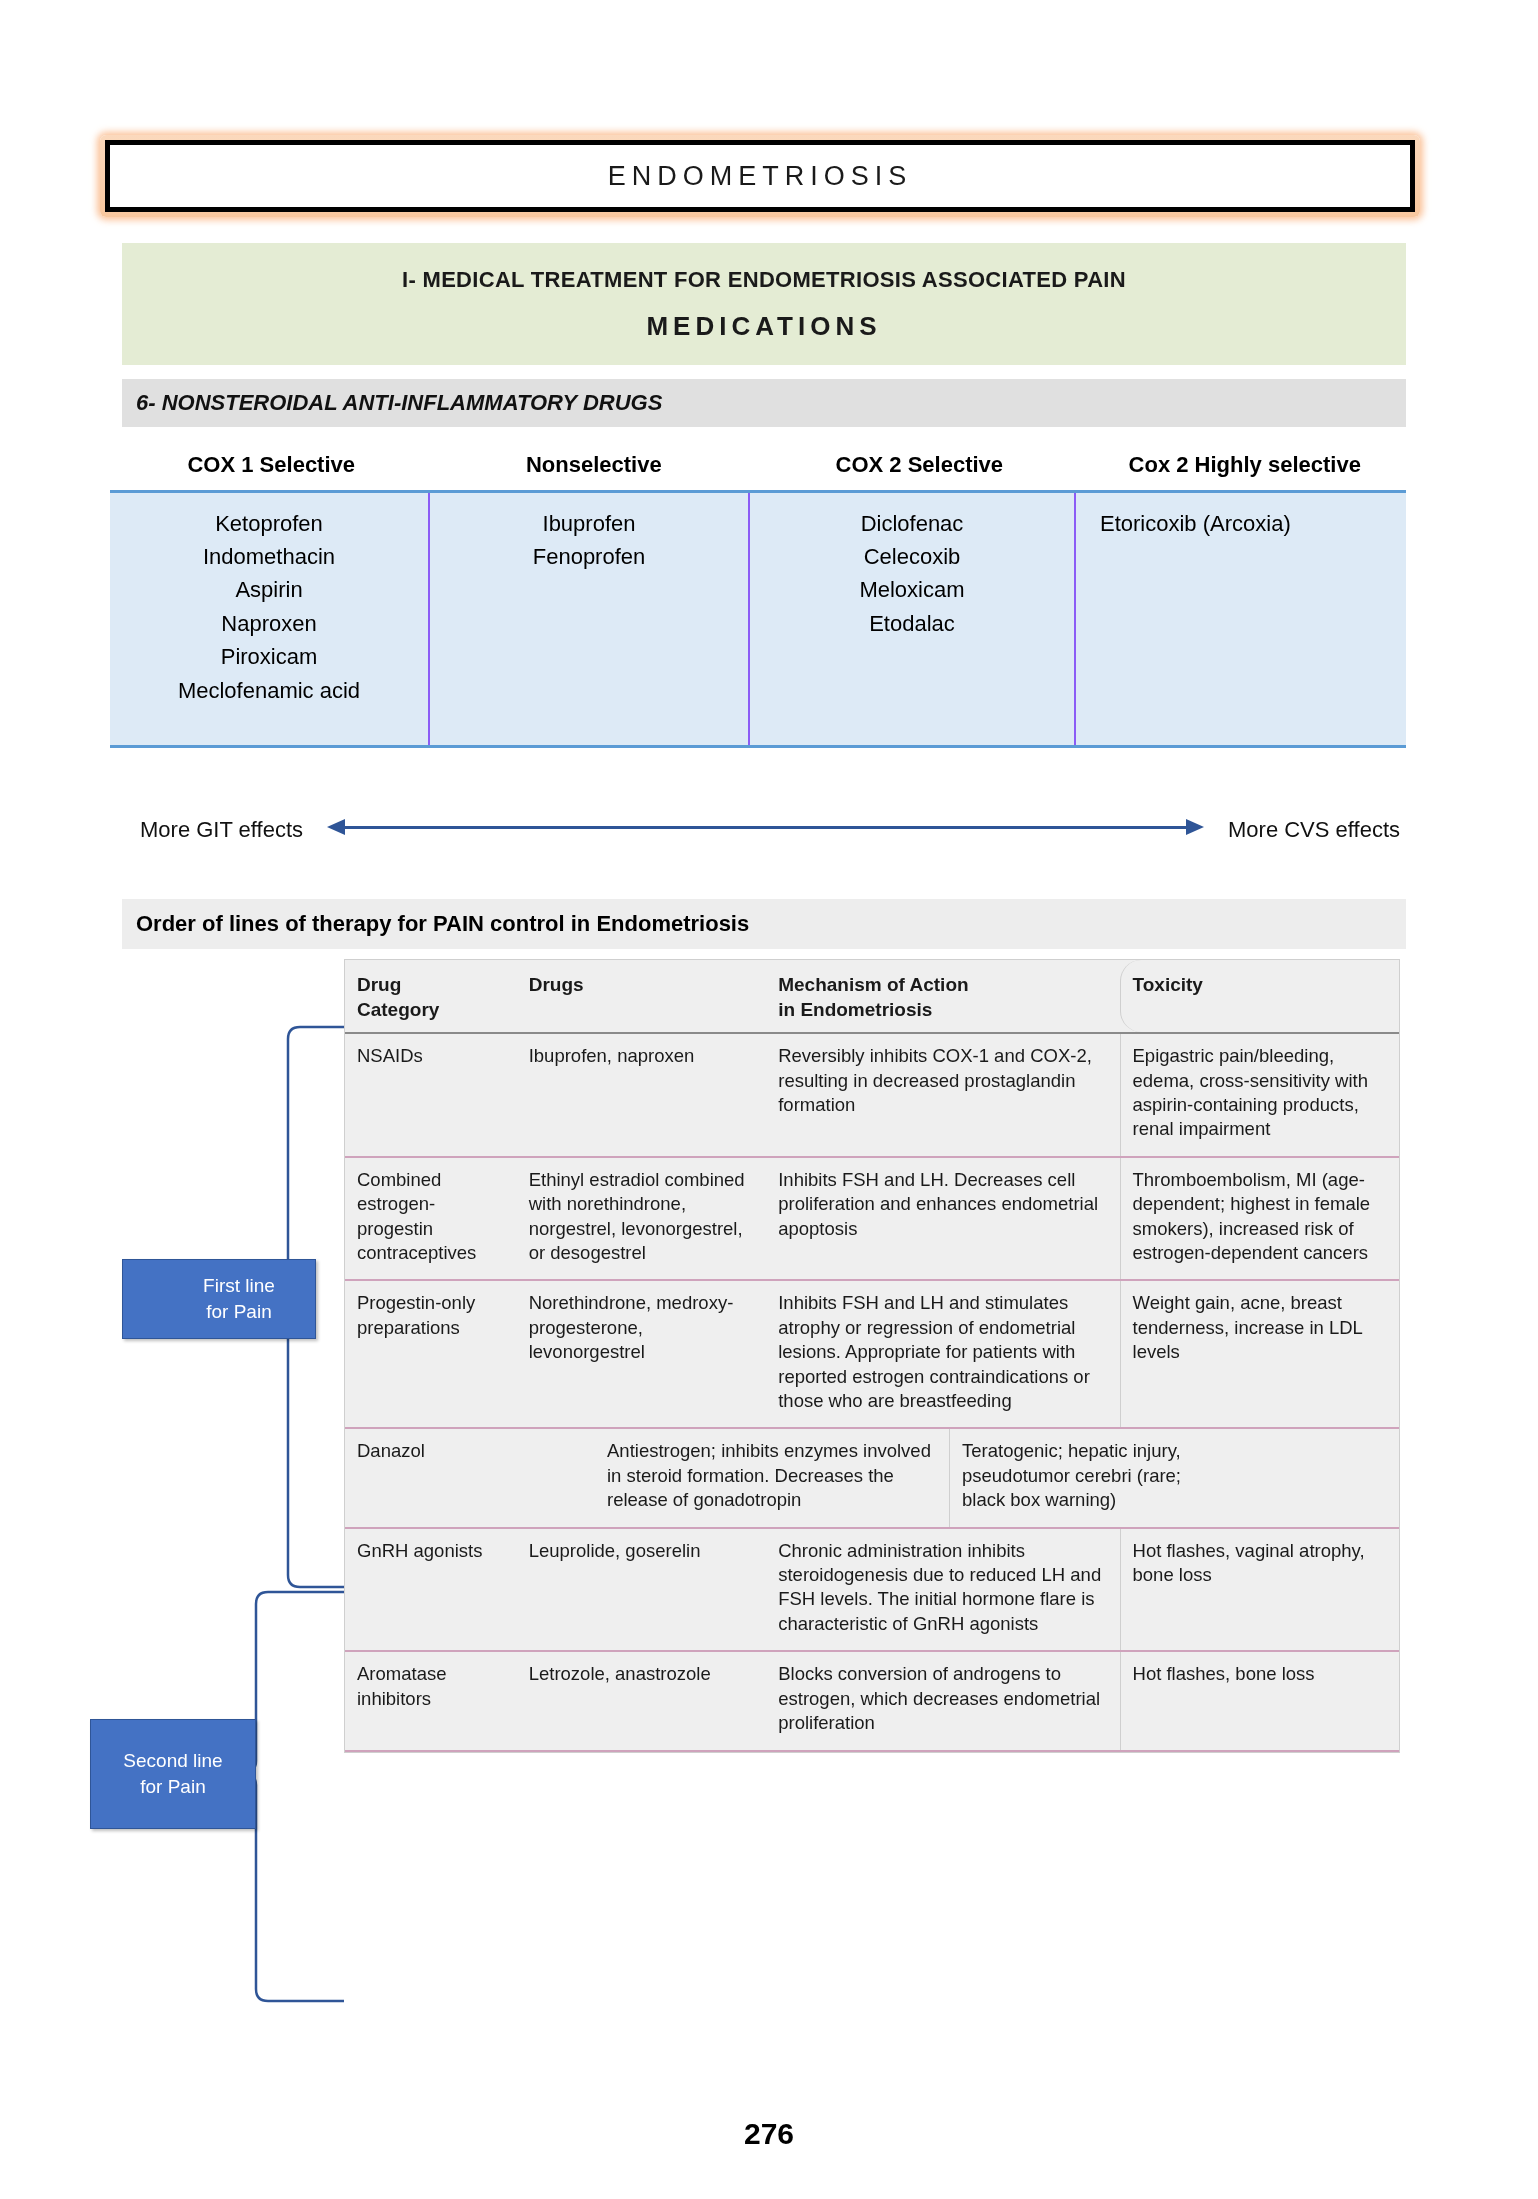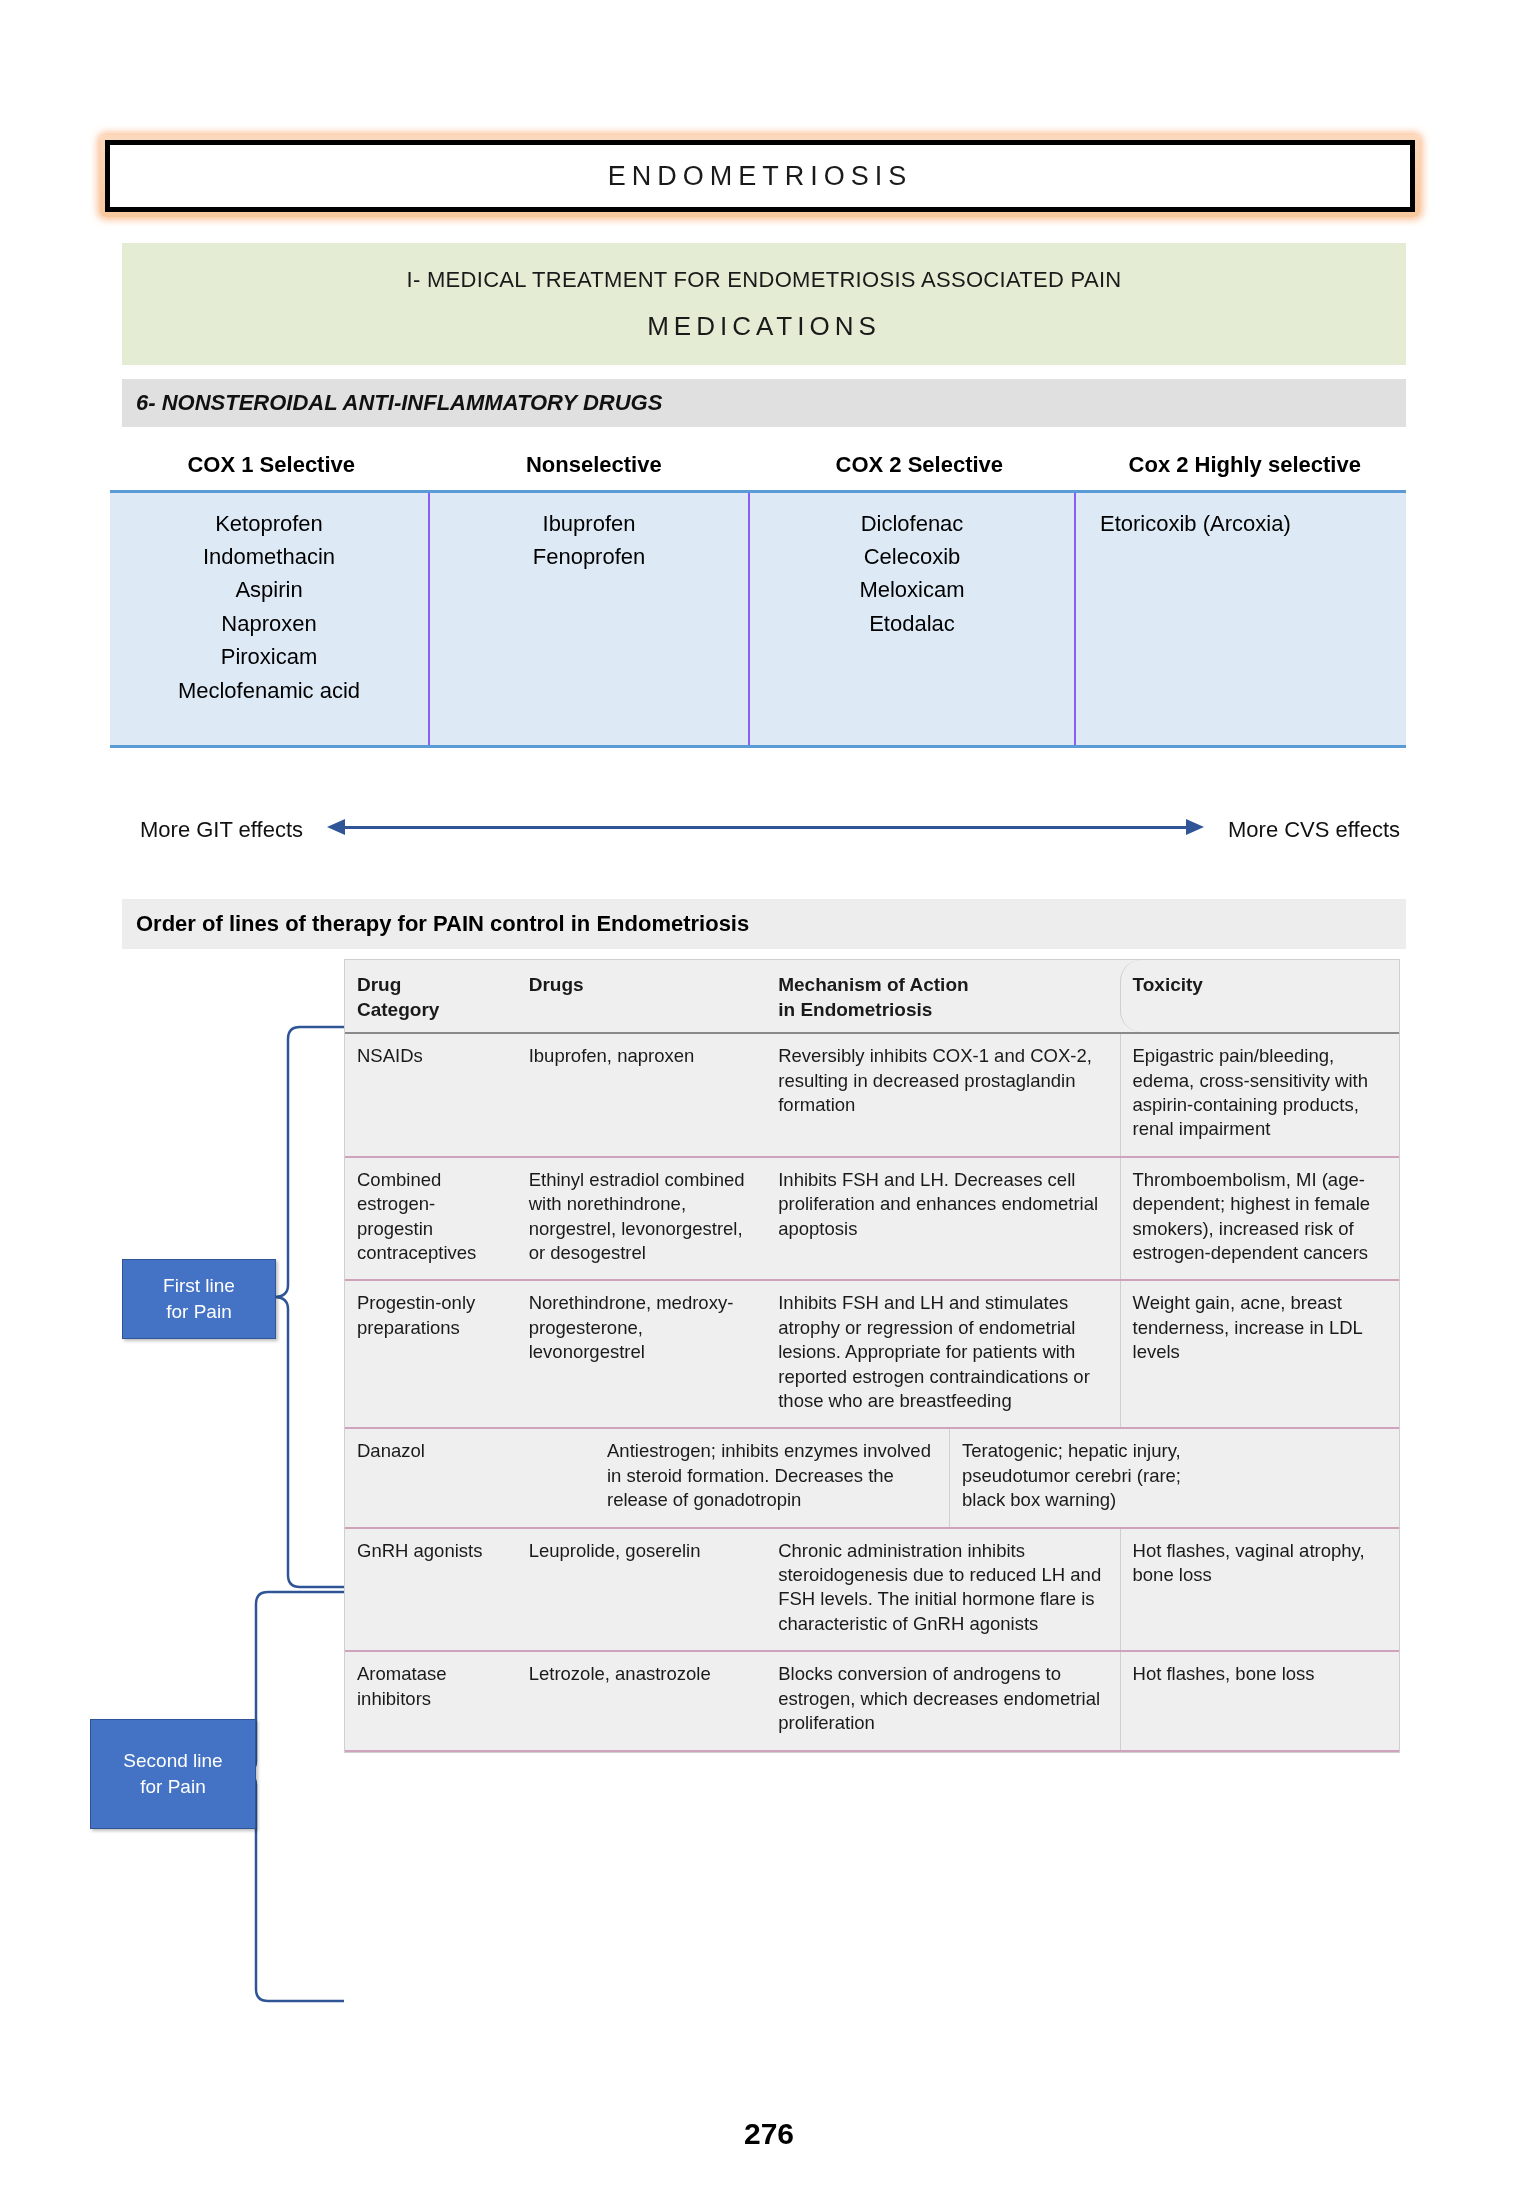--- a/index.html
+++ b/index.html
@@ -58,20 +58,21 @@
     position: absolute;
     left: 122px;
     top: 216px;
     width: 1284px;
     height: 122px;
     background: #e4ecd4;
     display: flex;
     flex-direction: column;
     align-items: center;
     justify-content: center;
+    font-weight: bold;
   }
   .green-line1 {
     font-size: 22px;
     color: #1a1a1a;
     letter-spacing: 0.3px;
     margin-bottom: 18px;
   }
   .green-line2 {
     font-size: 26px;
     letter-spacing: 5px;
@@ -253,20 +254,21 @@
     display: flex;
     align-items: center;
     justify-content: center;
     box-shadow: 2px 2px 3px rgba(0,0,0,0.25);
   }
   #first-line-badge {
     left: 122px;
     top: 1232px;
     width: 152px;
     height: 78px;
+    padding-left: 40px;
   }
   #second-line-badge {
     left: 90px;
     top: 1692px;
     width: 164px;
     height: 108px;
   }
 
   .bracket {
     position: absolute;

